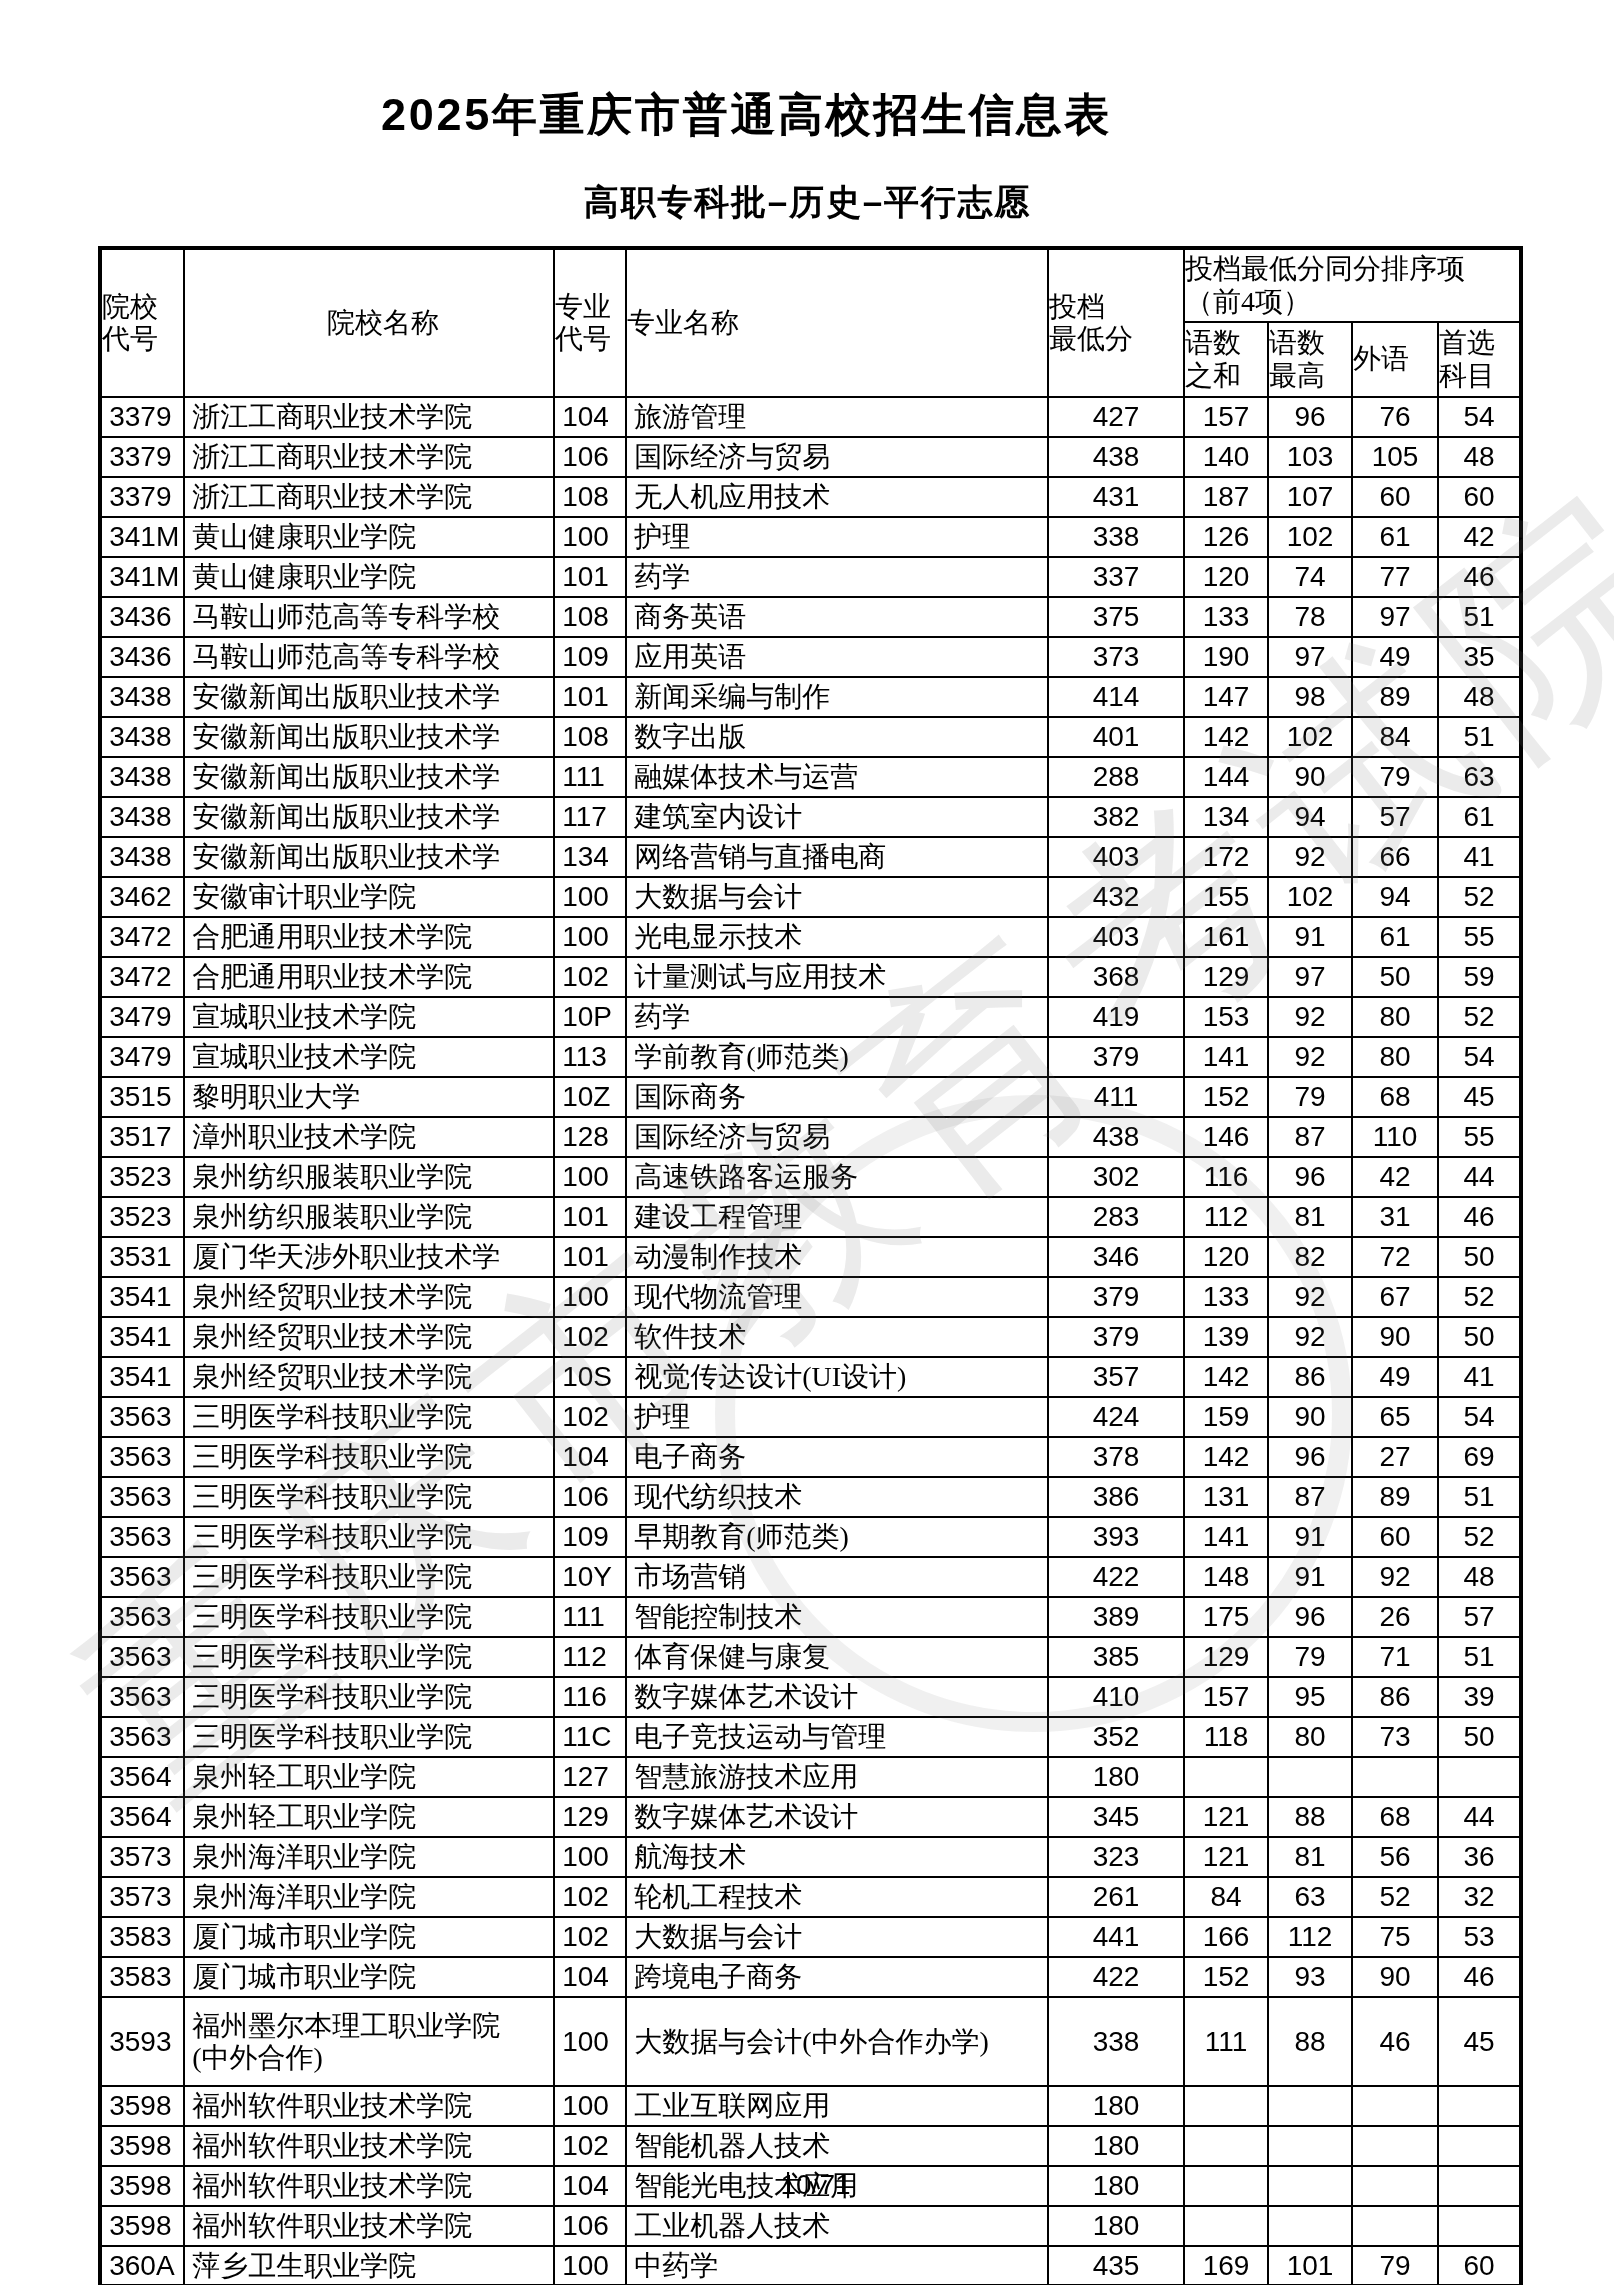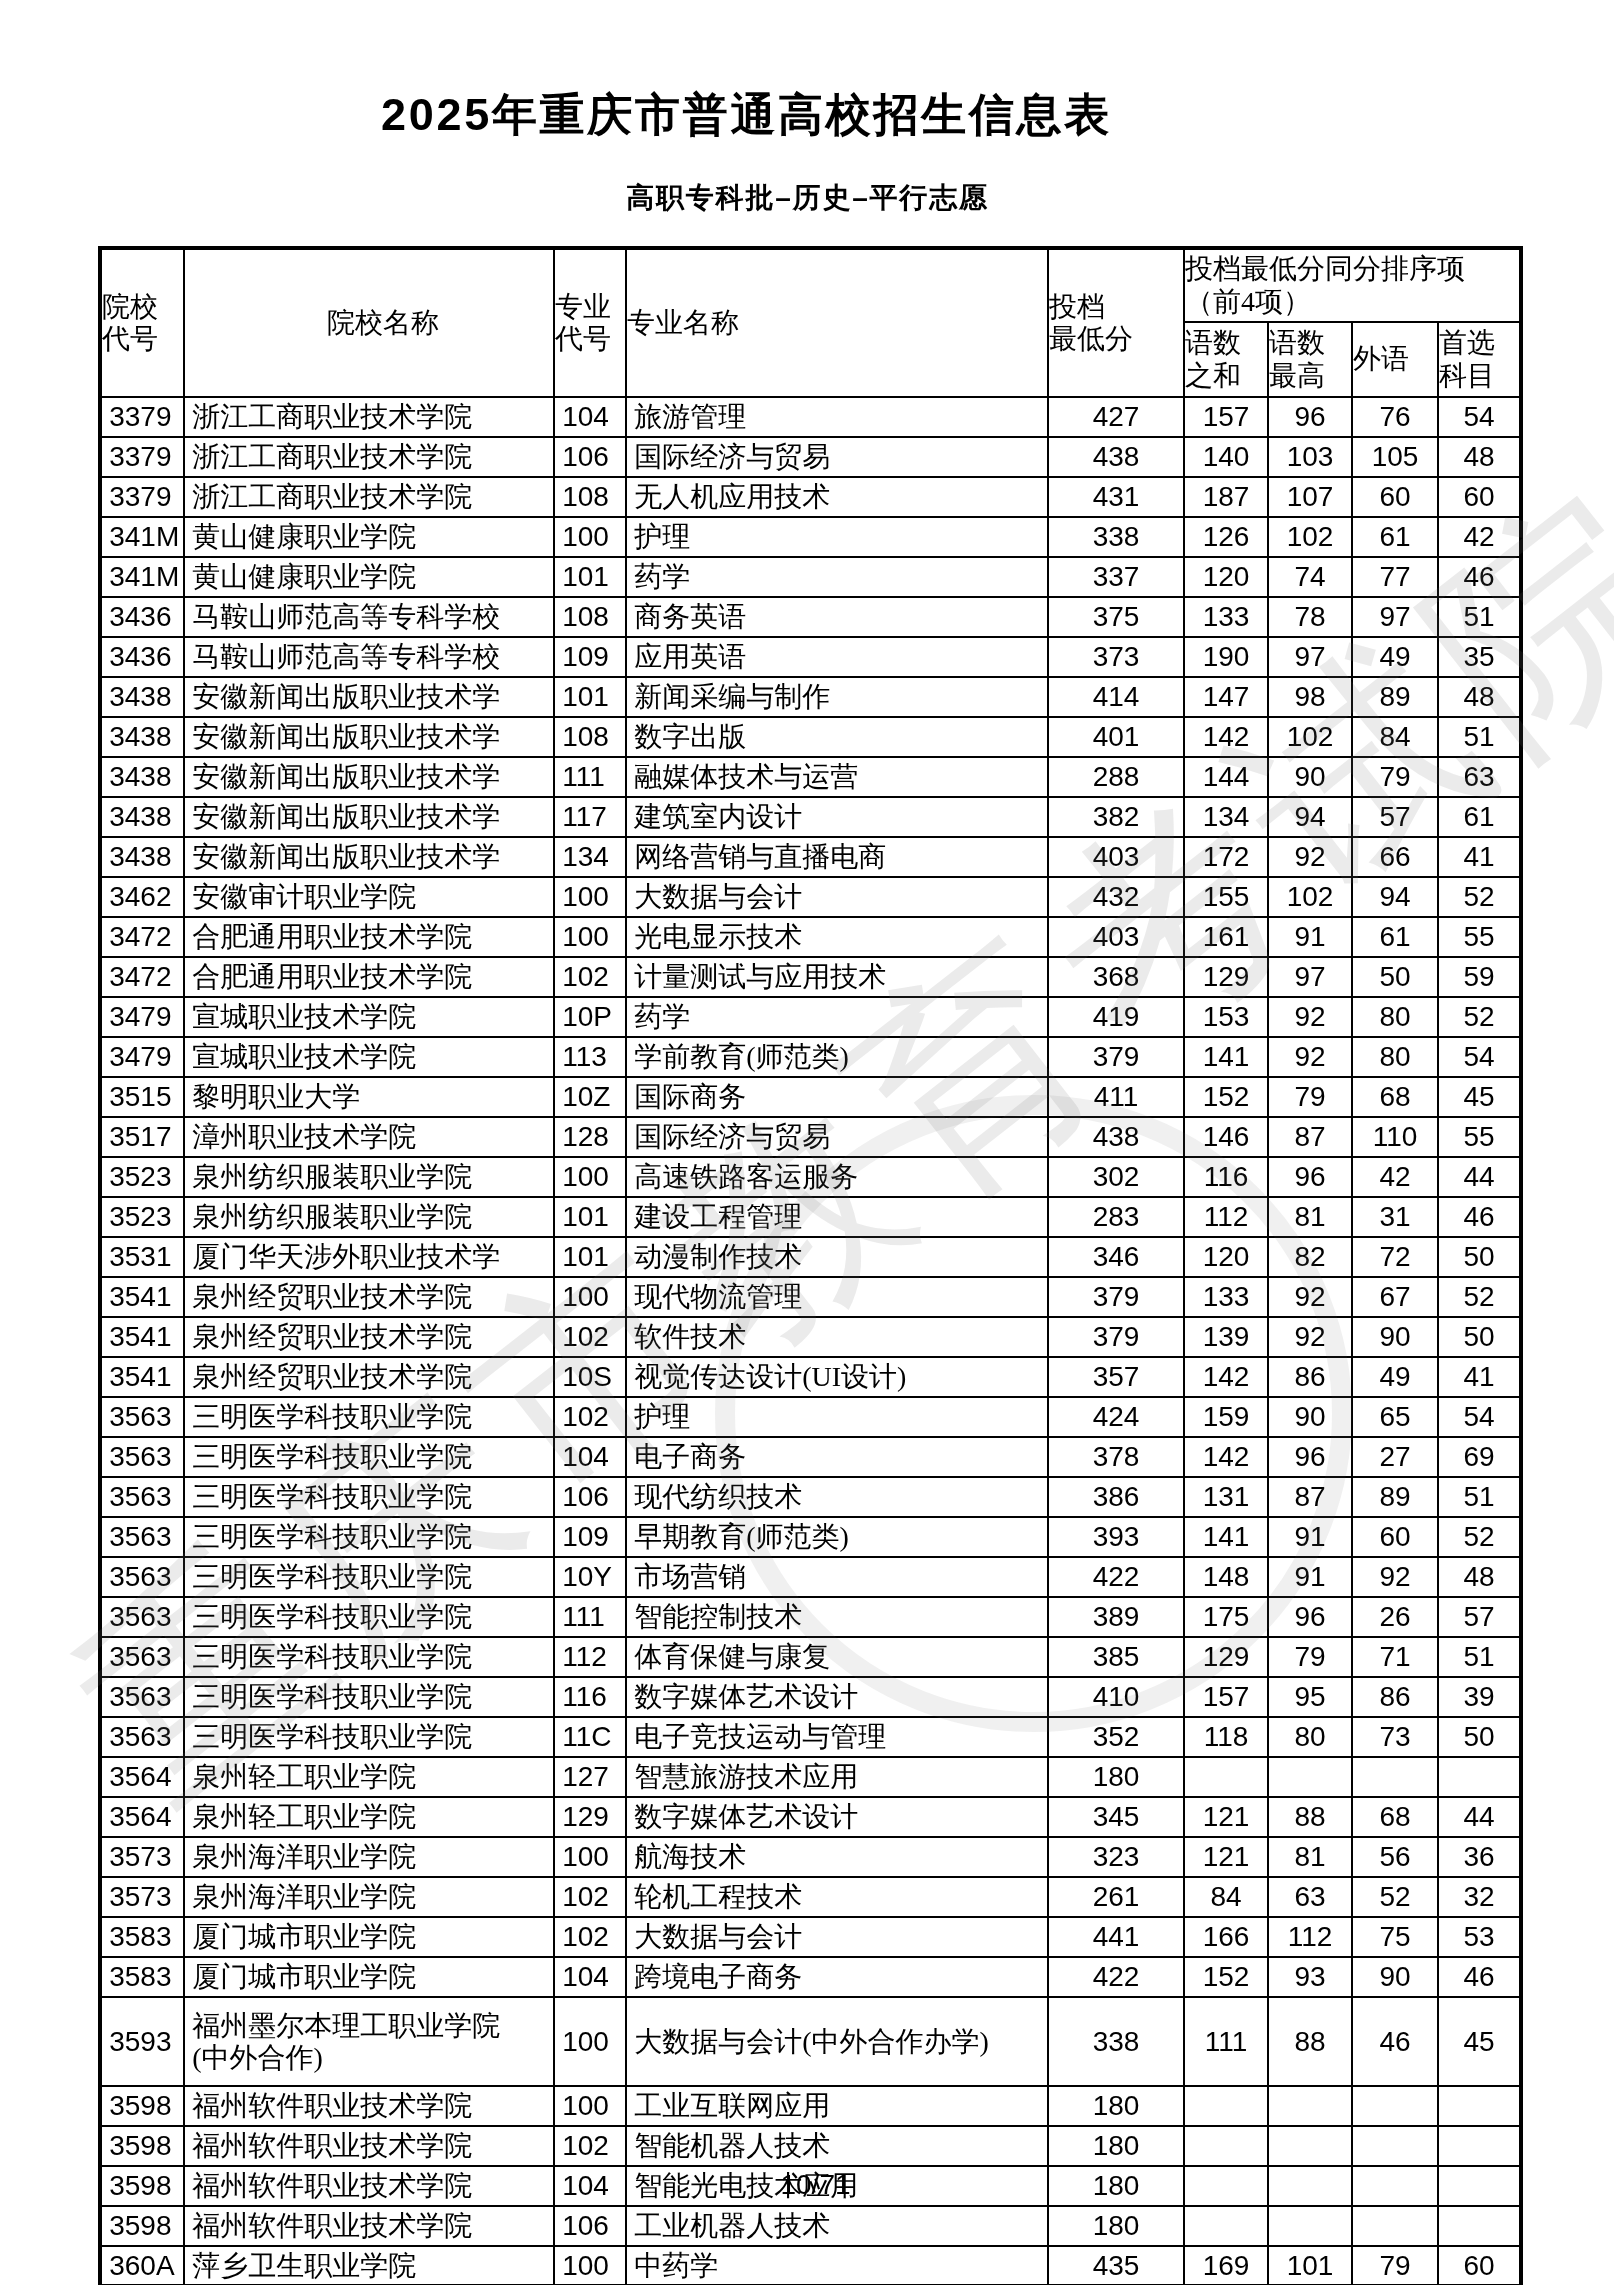--- a/index.html
+++ b/index.html
@@ -13,21 +13,21 @@
   }
   .title {
     position:absolute; left:0; top:85px; width:1493px;
     text-align:center;
     font-size:45px; font-weight:700; letter-spacing:2.7px;
     font-family:"Liberation Sans","DejaVu Sans",sans-serif;
   }
   .subtitle {
     position:absolute; left:0; top:179px; width:1615px;
     text-align:center;
-    font-size:28px; font-weight:700; letter-spacing:1.8px;
+    font-size:35px; font-weight:700; letter-spacing:1.8px;
     font-family:"Liberation Sans","DejaVu Sans",sans-serif;
   }
   table.score-table {
     position:absolute; left:98px; top:246px;
     width:1422px;
     border-collapse:collapse;
     table-layout:fixed;
     z-index:1;
     background:transparent;
   }

